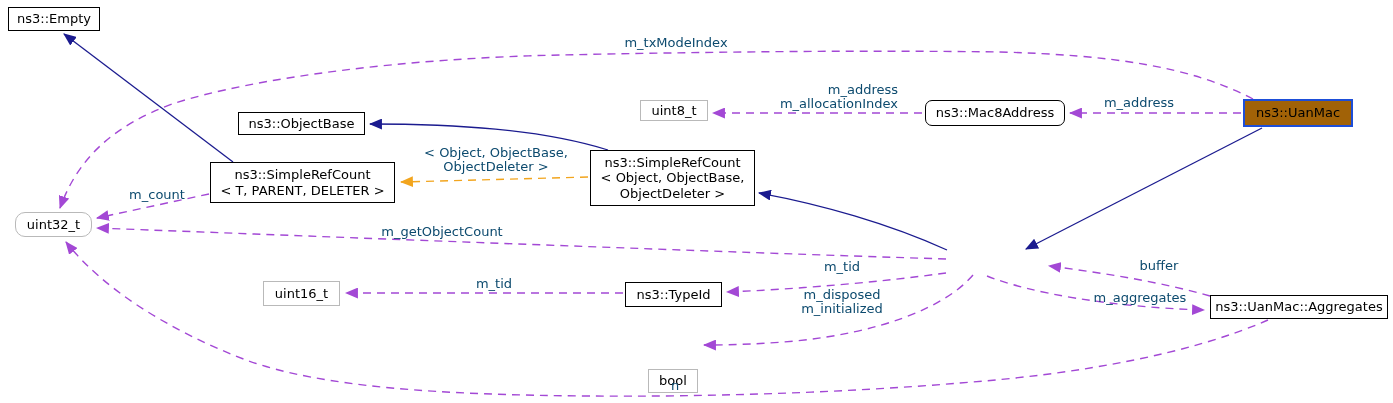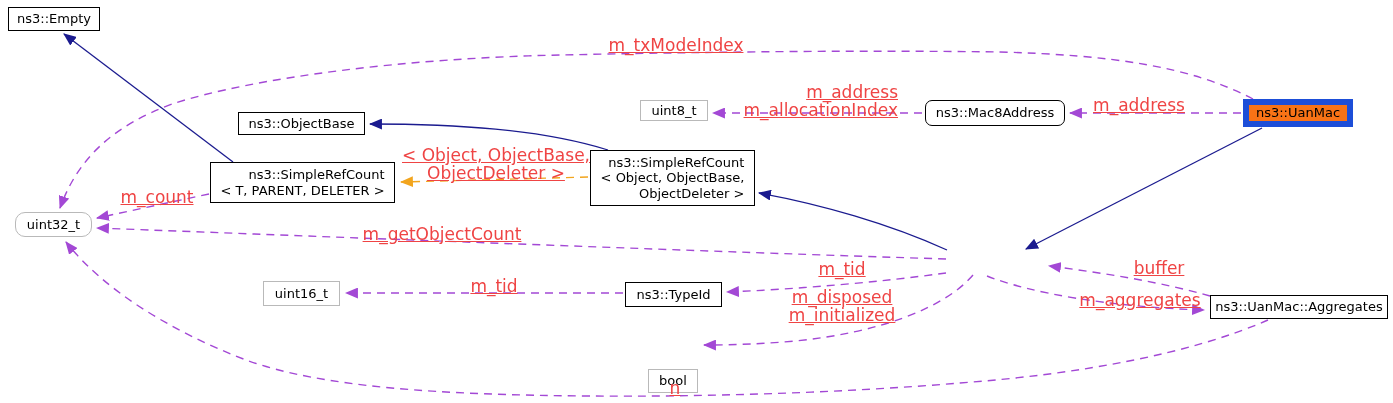--- a/index.html
+++ b/index.html
@@ -8,39 +8,38 @@
     width:1393px;height:403px;
     background:#ffffff;
     font-family:"DejaVu Sans","Liberation Sans",sans-serif;
     overflow:hidden;
   }
   #edges{position:absolute;left:0;top:0;width:1393px;height:403px;}
   .node{
     position:absolute;
     box-sizing:border-box;
     display:flex;align-items:center;justify-content:center;
-    text-align:right;
+    text-align:center;
     background:#ffffff;
     border:1px solid #000000;
     color:#000000;
     font-size:13px;line-height:1.2;
     white-space:pre-line;
     cursor:pointer;
   }
   .node.primitive{border:1px solid #b9b9b9;}
-  .node.main{background:#f97316;border:6px solid #1d4ed8;}
+  .node.main{background:#a16207;border:2px solid #1d4ed8;}
   .elabel{
     position:absolute;
     transform:translateX(-50%);
-    font-size:17px;line-height:1.08;
-    color:#ef4444;
+    font-size:13px;line-height:1.08;
+    color:#0c4a6e;
     text-align:center;
     white-space:pre-line;
     pointer-events:none;
-    text-decoration:underline;
   }
   .elabel.right{transform:none;text-align:right;}
 </style>
 </head>
 <body>
 
 <div id="diagram">
 
   <svg id="edges" width="1393" height="403" viewBox="0 0 1393 403" xmlns="http://www.w3.org/2000/svg">
     <defs>

